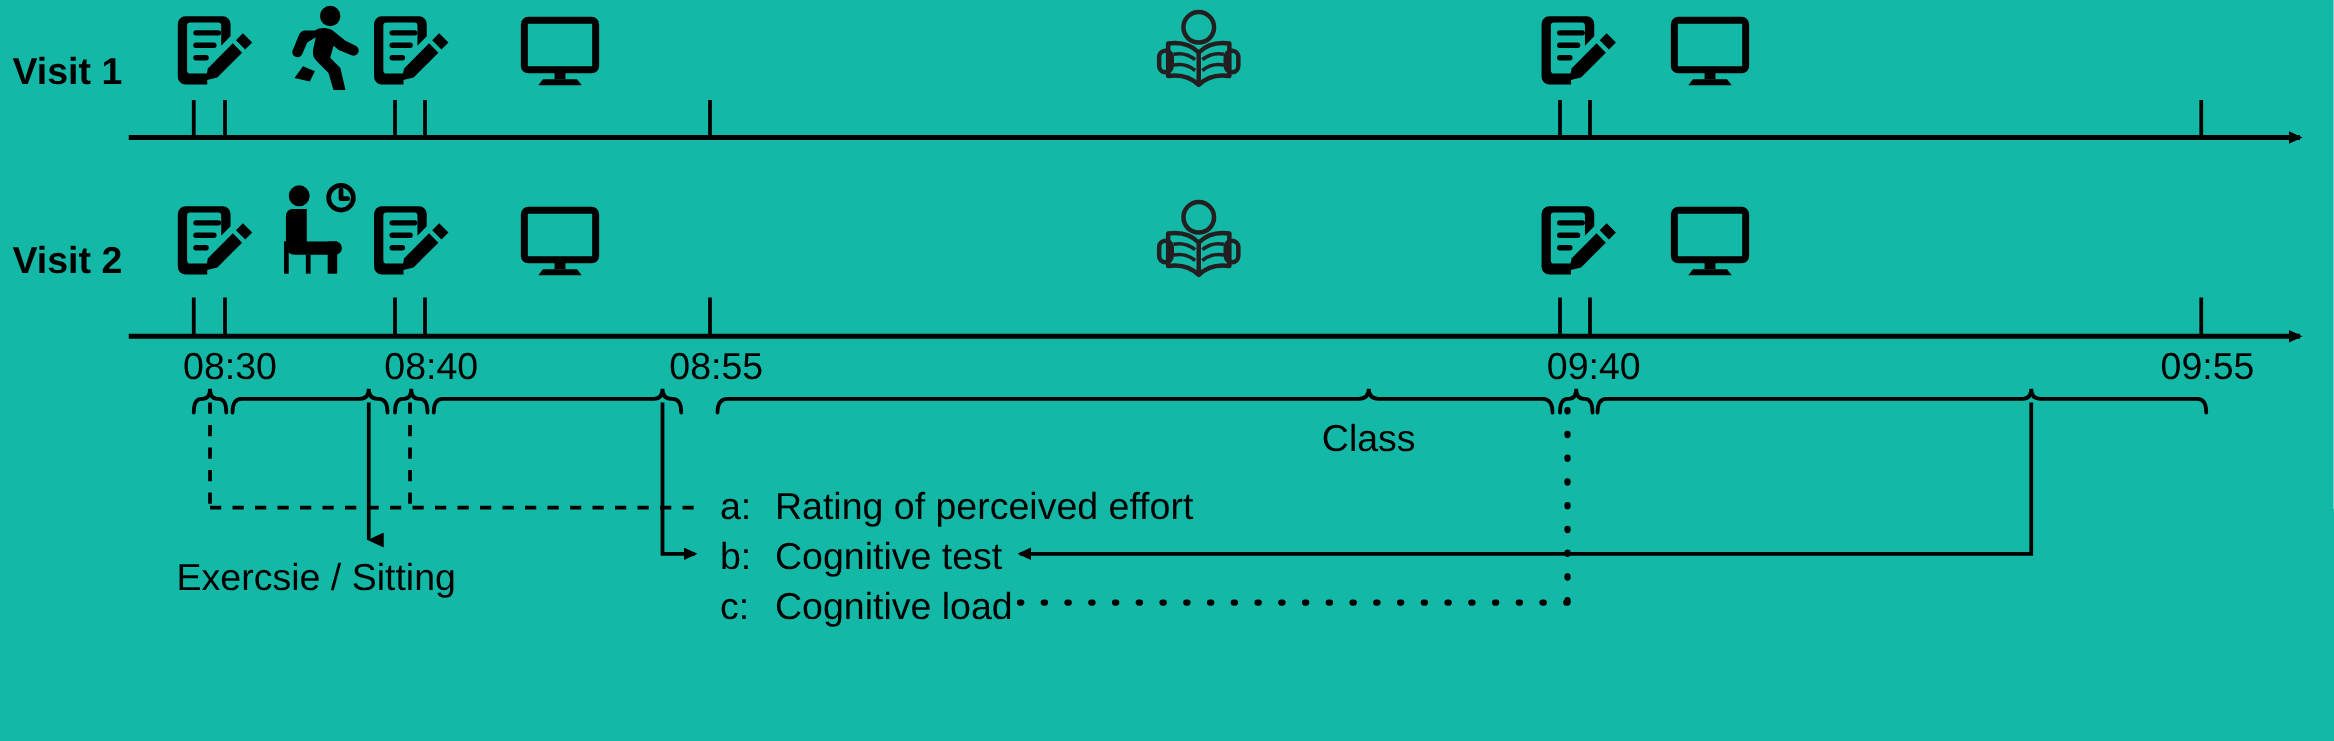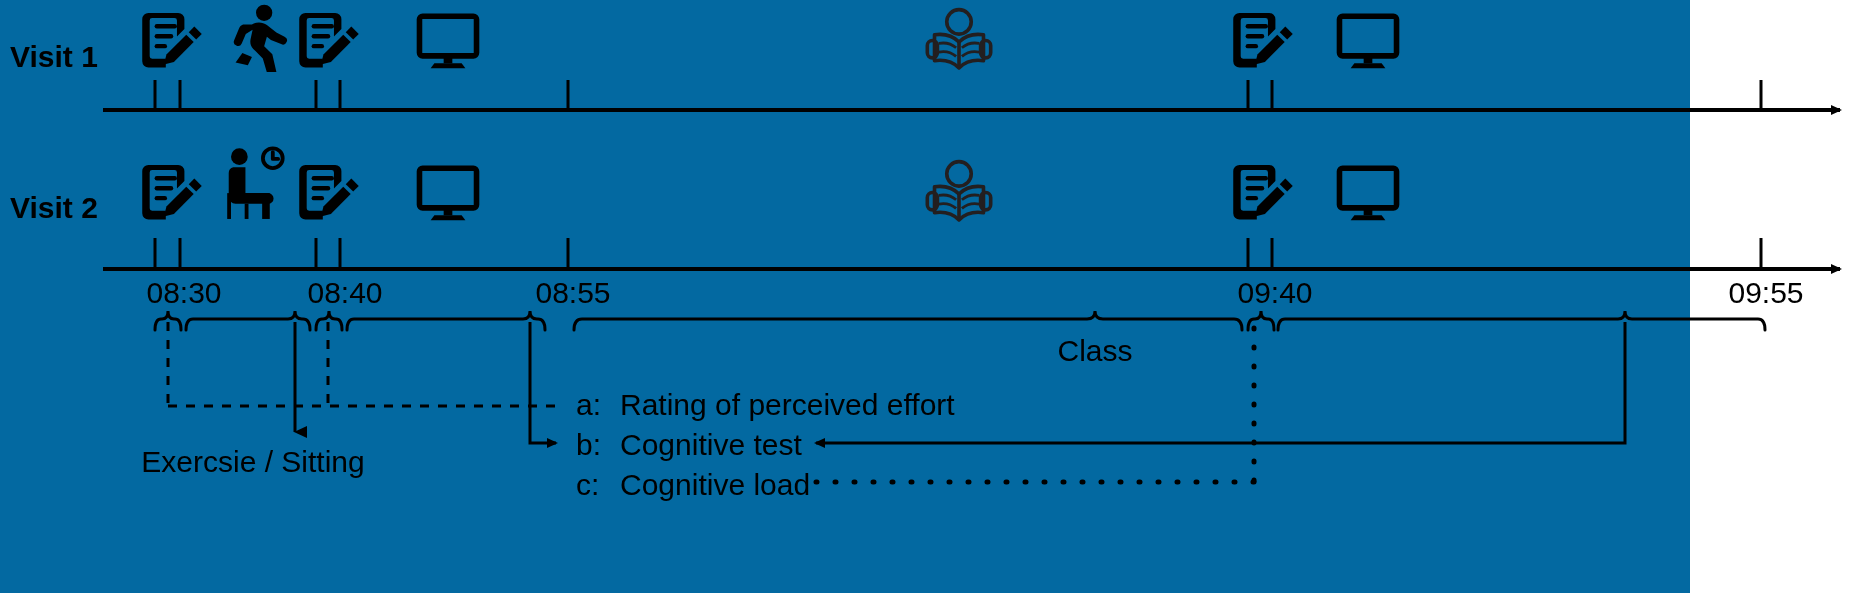--- a/index.html
+++ b/index.html
@@ -1,18 +1,18 @@
 <!DOCTYPE html>
 <html><head>
 <meta charset="utf-8">
 <style>
   html,body{margin:0;padding:0;background:#ffffff;}
   body{width:1867px;height:593px;overflow:hidden;
        font-family:"Liberation Sans","DejaVu Sans",sans-serif;color:#000;}
-  #stage{position:relative;width:1690px;height:593px;background:#0369a1;}
+  #stage{position:relative;width:1867px;height:593px;background:#14b8a6;}
   svg#diagram{position:absolute;left:0;top:0;width:1867px;height:593px;}
   .rowlabel{font-weight:bold;font-size:30px;font-family:"Liberation Sans",sans-serif;}
   .ticklabel{font-size:30px;font-family:"Liberation Sans",sans-serif;}
   .annot{font-size:30px;font-family:"Liberation Sans",sans-serif;}
   .legendkey{font-size:30px;font-family:"Liberation Sans",sans-serif;}
   .legendtxt{font-size:30px;font-family:"Liberation Sans",sans-serif;}
 </style>
 </head>
 <body>
 

